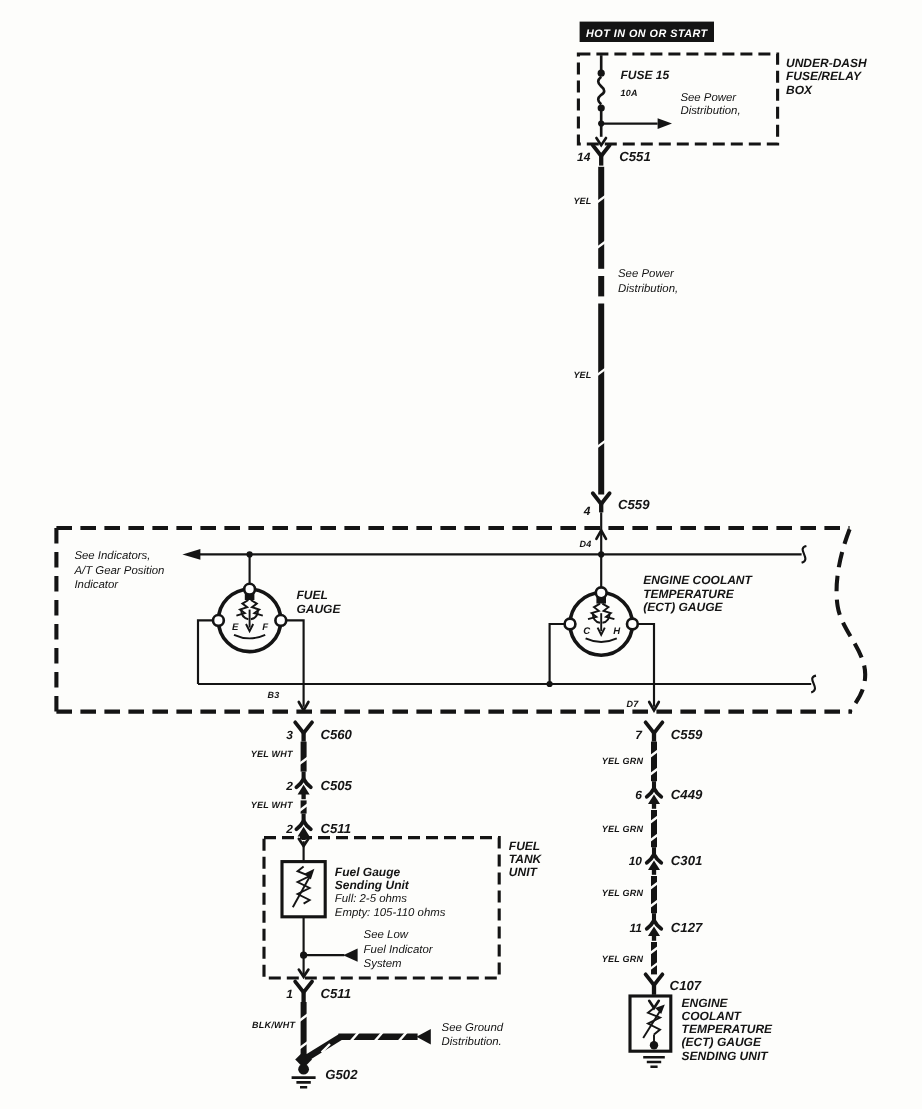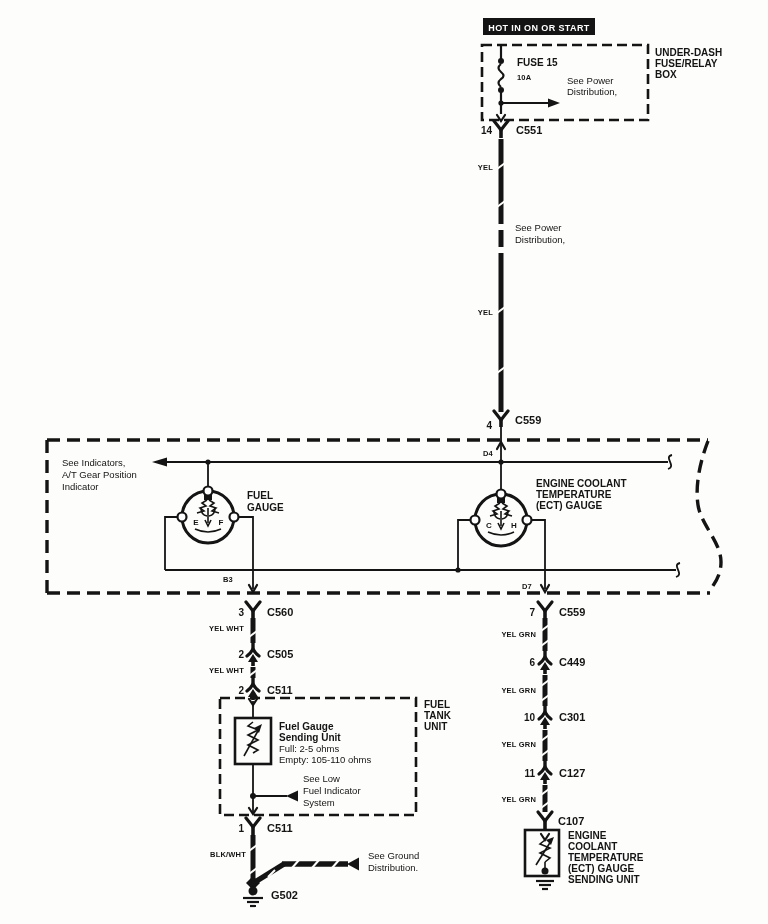--- a/index.html
+++ b/index.html
@@ -1,16 +1,16 @@
 <!DOCTYPE html>
 <html><head>
 <meta charset="utf-8">
 <style>
   html,body{margin:0;padding:0;background:#fdfdfb;}
-  .page{width:768px;height:908px;position:relative;background:#fdfdfb;}
+  .page{width:768px;height:908px;position:relative;background:#fdfdfb;font-style:italic;}
   svg{display:block;}
   text{fill:#141414;font-family:"Liberation Sans",sans-serif;}
   .bn{font-size:9px;font-weight:bold;fill:#ffffff;letter-spacing:.4px;}
   .big{font-size:11px;font-weight:bold;}
   .pin{font-size:10px;font-weight:bold;}
   .sm{font-size:7.5px;font-weight:bold;letter-spacing:.2px;}
   .nt{font-size:9.5px;}
   .bx{font-size:10px;font-weight:bold;}
   .gl{font-size:8px;font-weight:bold;text-anchor:middle;}
   .e{text-anchor:end;}

